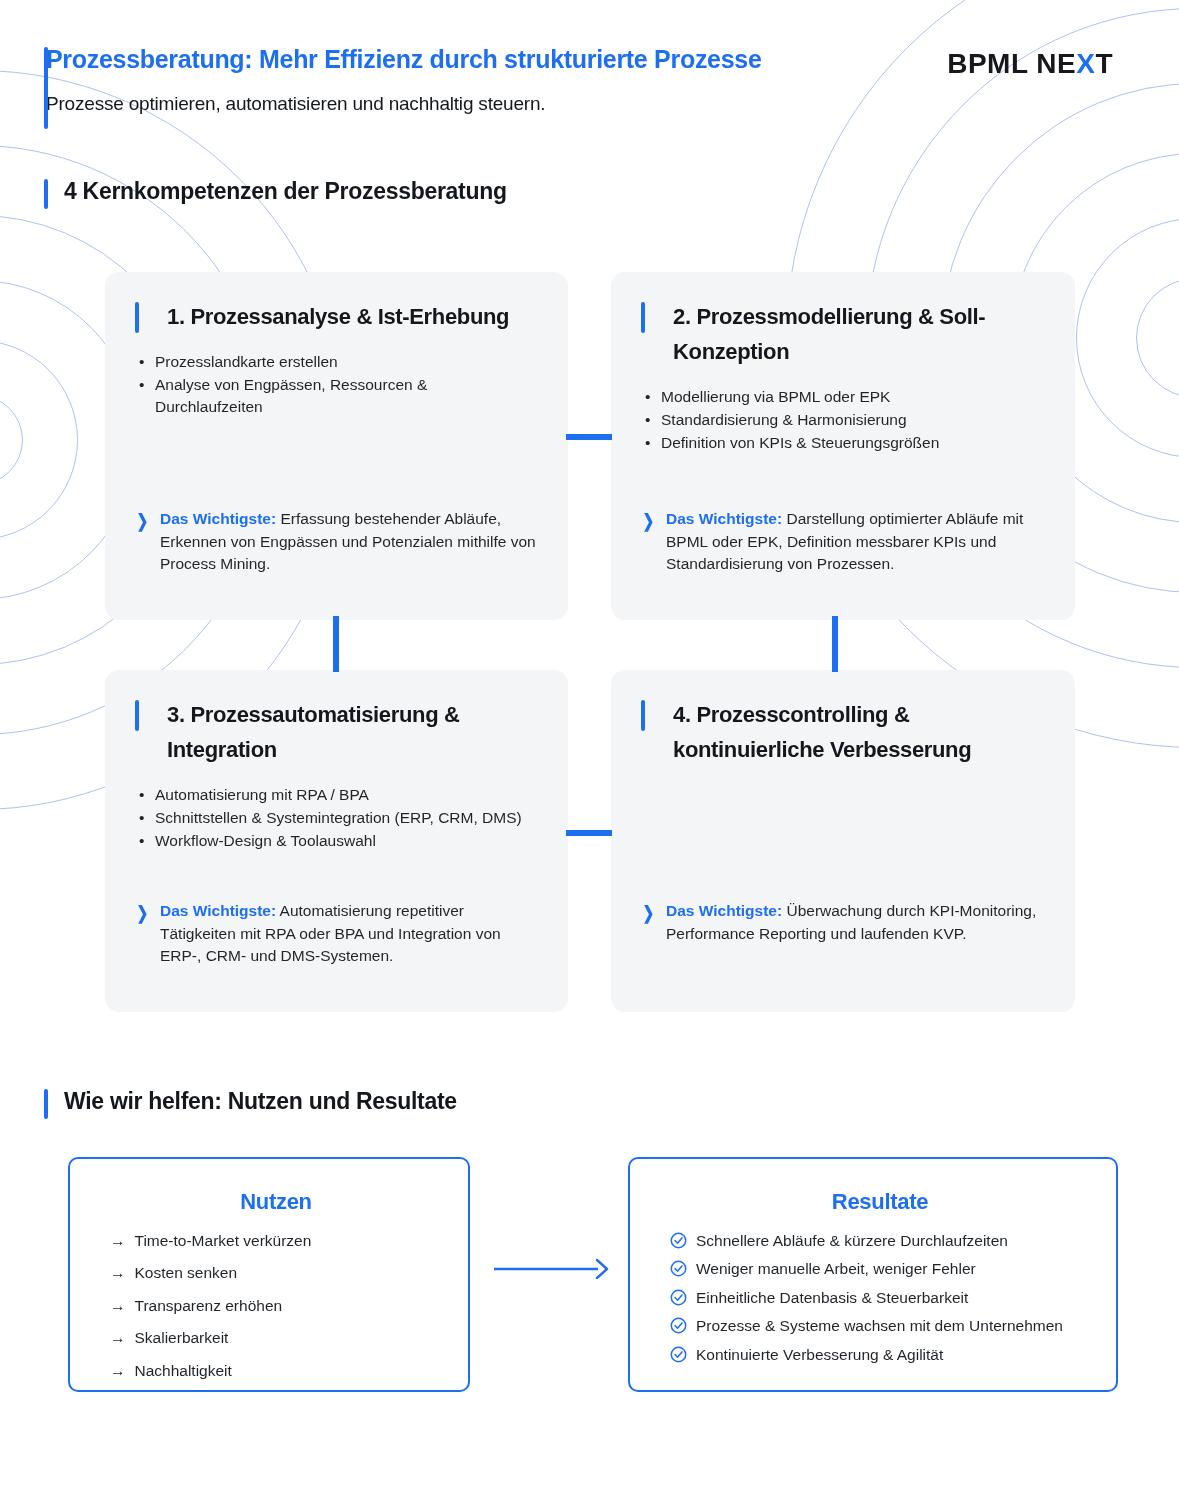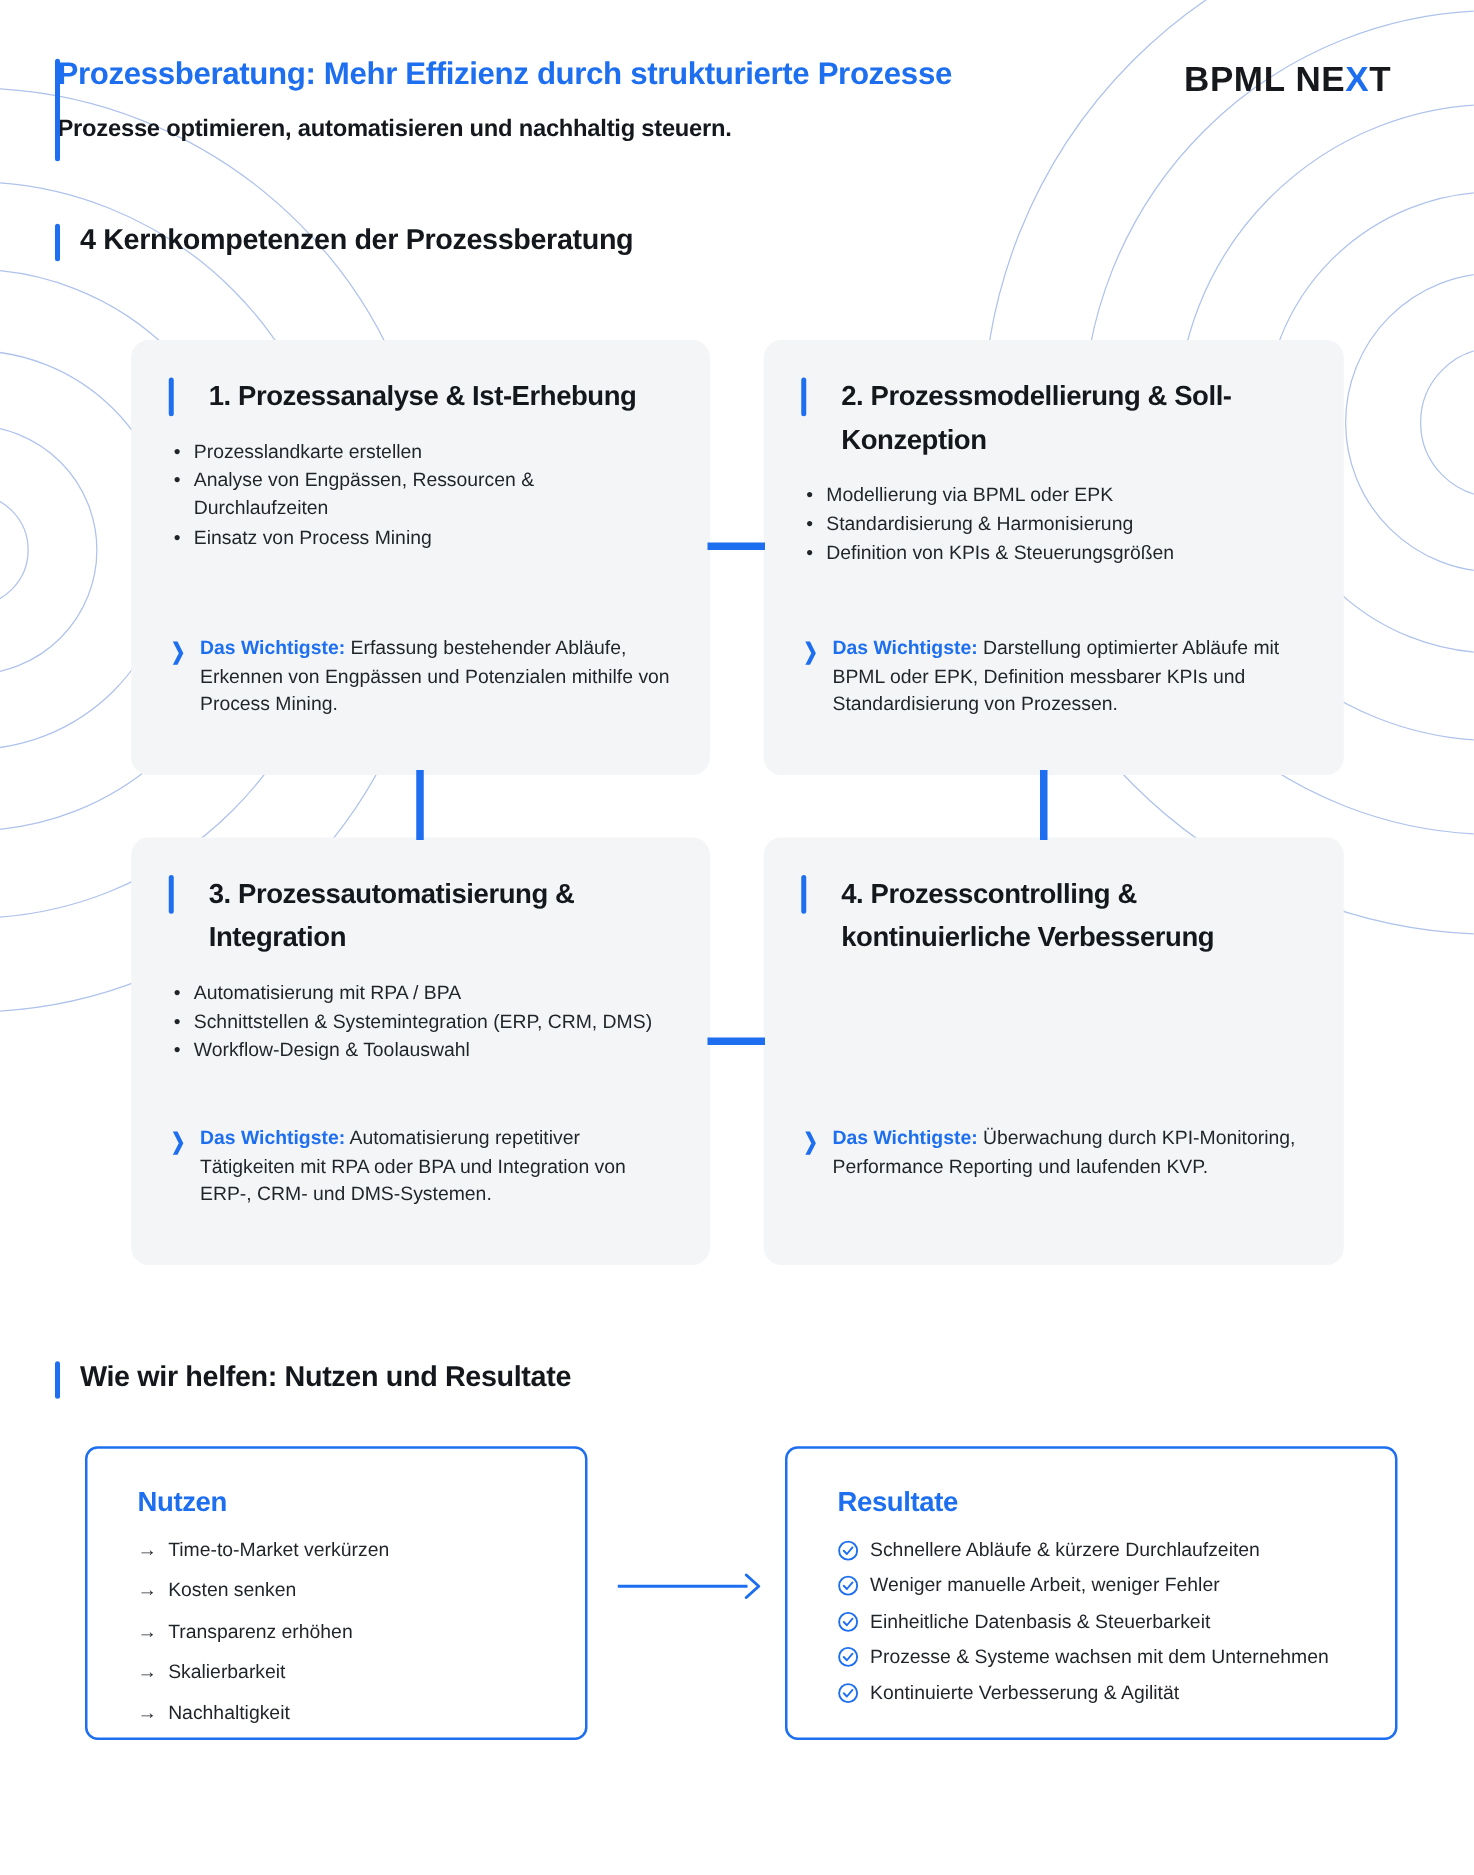--- a/index.html
+++ b/index.html
@@ -42,21 +42,21 @@
   .title {
     font-size: 25px;
     font-weight: bold;
     color: #1d6ff0;
     letter-spacing: -0.3px;
     line-height: 1.25;
   }
   .subtitle {
     margin-top: 18px;
     font-size: 19px;
-    font-weight: bold;
+    font-weight: normal;
     color: #14181d;
     letter-spacing: -0.2px;
   }
 
   
   .logo {
     position: absolute;
     right: 66px; top: 48px;
     font-size: 28px;
     font-weight: bold;
@@ -167,20 +167,21 @@
   }
   #box-nutzen { left: 68px; top: 1157px; width: 402px; height: 235px; }
   #box-resultate { left: 628px; top: 1157px; width: 490px; height: 235px; }
 
   .outcome-title {
     font-size: 22px;
     font-weight: bold;
     color: #1d6ff0;
     letter-spacing: -0.3px;
     margin-bottom: 16px;
+    text-align: center;
   }
   .outcome-list { list-style: none; }
   .outcome-list li {
     display: flex;
     align-items: flex-start;
     gap: 9px;
     font-size: 15.5px;
     line-height: 1.32;
     color: #1f2429;
     margin-bottom: 12px;
@@ -243,21 +244,20 @@
 <div class="connector" id="conn-h-2"></div>
 
 <div class="card" id="card-1">
   <div class="card-title-wrap">
     <div class="accent-bar"></div>
     <div class="card-title">1. Prozessanalyse &amp; Ist-Erhebung</div>
   </div>
   <ul class="bullets">
     <li>Prozesslandkarte erstellen</li>
     <li>Analyse von Engpässen, Ressourcen &amp; Durchlaufzeiten</li>
-    <li>Einsatz von Process Mining</li>
   </ul>
   <div class="keypoint">
     <span class="chevron-icon">❯</span>
     <div class="keypoint-text"><span class="keypoint-label">Das Wichtigste:</span> <span>Erfassung bestehender Abläufe, Erkennen von Engpässen und Potenzialen mithilfe von Process Mining.</span></div>
   </div>
 </div>
 
 <div class="card" id="card-2">
   <div class="card-title-wrap">
     <div class="accent-bar"></div>

